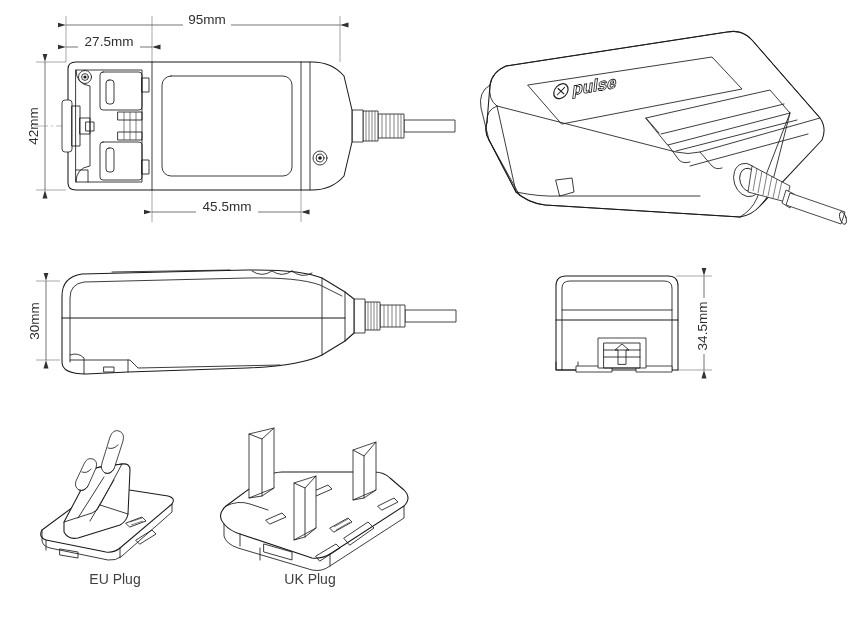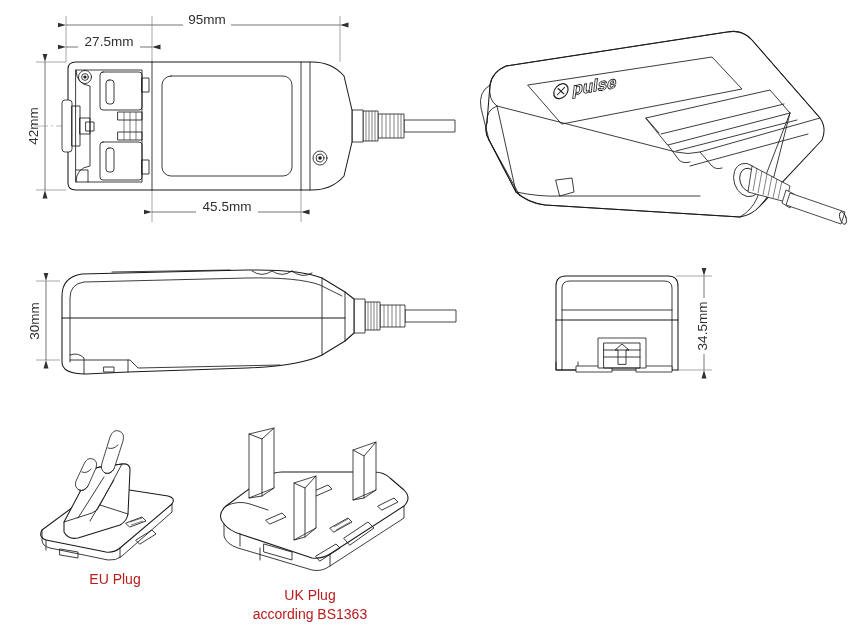--- a/index.html
+++ b/index.html
@@ -10,25 +10,25 @@
     overflow:hidden;
     position:relative;
   }
   #sheet{position:absolute;inset:0;width:860px;height:631px;}
   .cap{
     position:absolute;
     text-align:center;
     font-family:"Liberation Sans",sans-serif;
     font-size:14px;
     line-height:19px;
-    color:#b91c1c;
+    color:#404040;
     white-space:nowrap;
   }
   #cap-eu{left:0px;top:570px;width:230px;}
-  #cap-uk{left:215px;top:586px;width:190px;}
+  #cap-uk{left:215px;top:570px;width:190px;}
 </style>
 </head>
 <body>
 
 <svg id="sheet" viewBox="0 0 860 631" xmlns="http://www.w3.org/2000/svg">
 
   <rect x="0" y="0" width="860" height="631" fill="#ffffff"></rect>
 
   <defs>
     <marker id="arrL" markerWidth="9" markerHeight="7" refX="8.5" refY="3.5" orient="auto" markerUnits="userSpaceOnUse">
@@ -390,14 +390,13 @@
     <path class="ol2" d="M353,500 L364,498 L376,490"></path>
   </g>
 
 </svg>
 
 <div class="cap" id="cap-eu">
   <div>EU Plug</div>
 </div>
 <div class="cap" id="cap-uk">
   <div>UK Plug</div>
-  <div>according BS1363</div>
 </div>
 
 </body></html>

